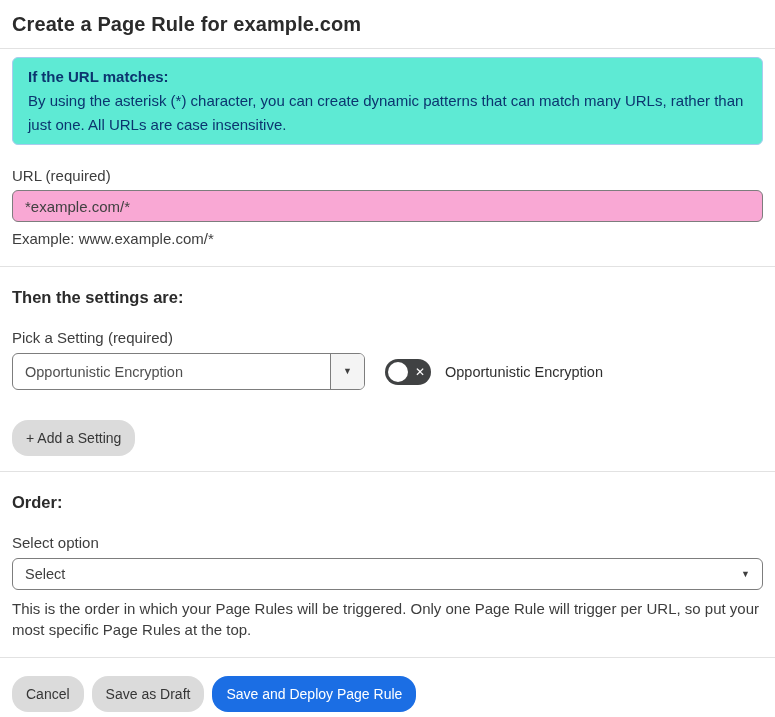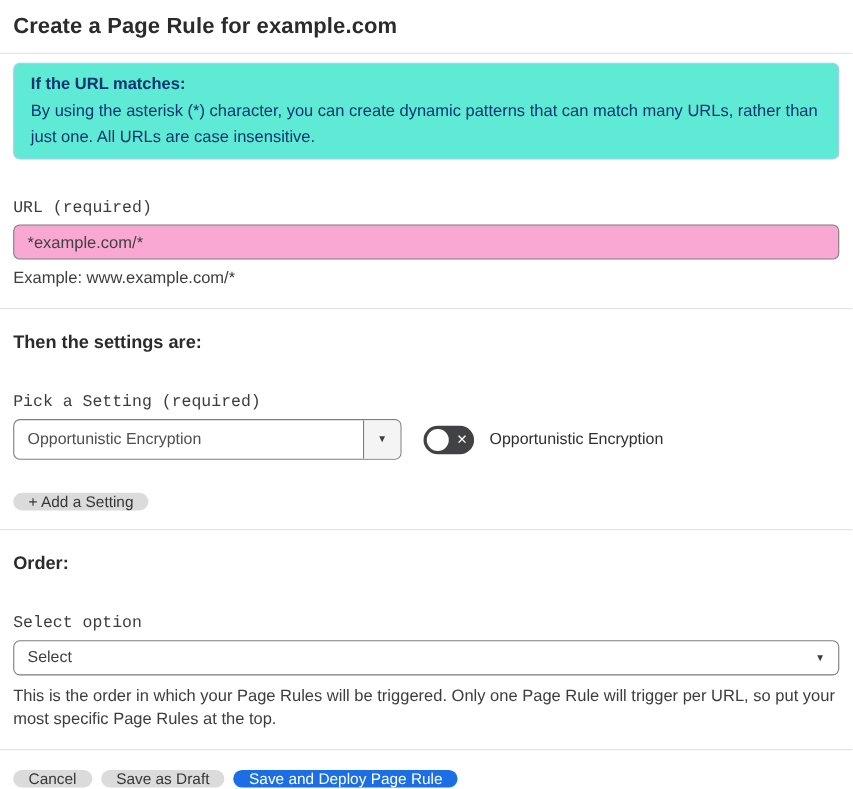--- a/index.html
+++ b/index.html
@@ -43,25 +43,24 @@
   }
   .info-heading { font-weight: 700; }
   .info-link {
     color: #1d5dc4;
     text-decoration: underline;
     cursor: pointer;
   }
 
   .field-label {
     display: block;
-    margin-top: 36px;
+    margin-top: 22px;
     font-size: 15px;
     line-height: 17px;
     color: #3d3d3d;
-    font-family: Liberation Mono, monospace;
   }
 
   .text-input {
     margin-top: 6px;
     width: 100%;
     height: 32px;
     border: 1px solid #7d7d7d;
     border-radius: 6px;
     padding: 0 12px;
     font-family: "Liberation Sans", "DejaVu Sans", sans-serif;
@@ -152,21 +151,21 @@
   }
   .toggle-label {
     margin-left: 14px;
     font-size: 14.5px;
     color: #2f2f2f;
   }
 
   .btn {
     border: none;
     border-radius: 16px;
-    height: 16px;
+    height: 36px;
     padding: 0 14px;
     font-family: "Liberation Sans", "DejaVu Sans", sans-serif;
     font-size: 14px;
     cursor: pointer;
     display: inline-flex;
     align-items: center;
     justify-content: center;
   }
   .btn-gray { background: #dbdbdb; color: #363636; }
   .btn-primary { background: #1b6ee4; color: #ffffff; }

